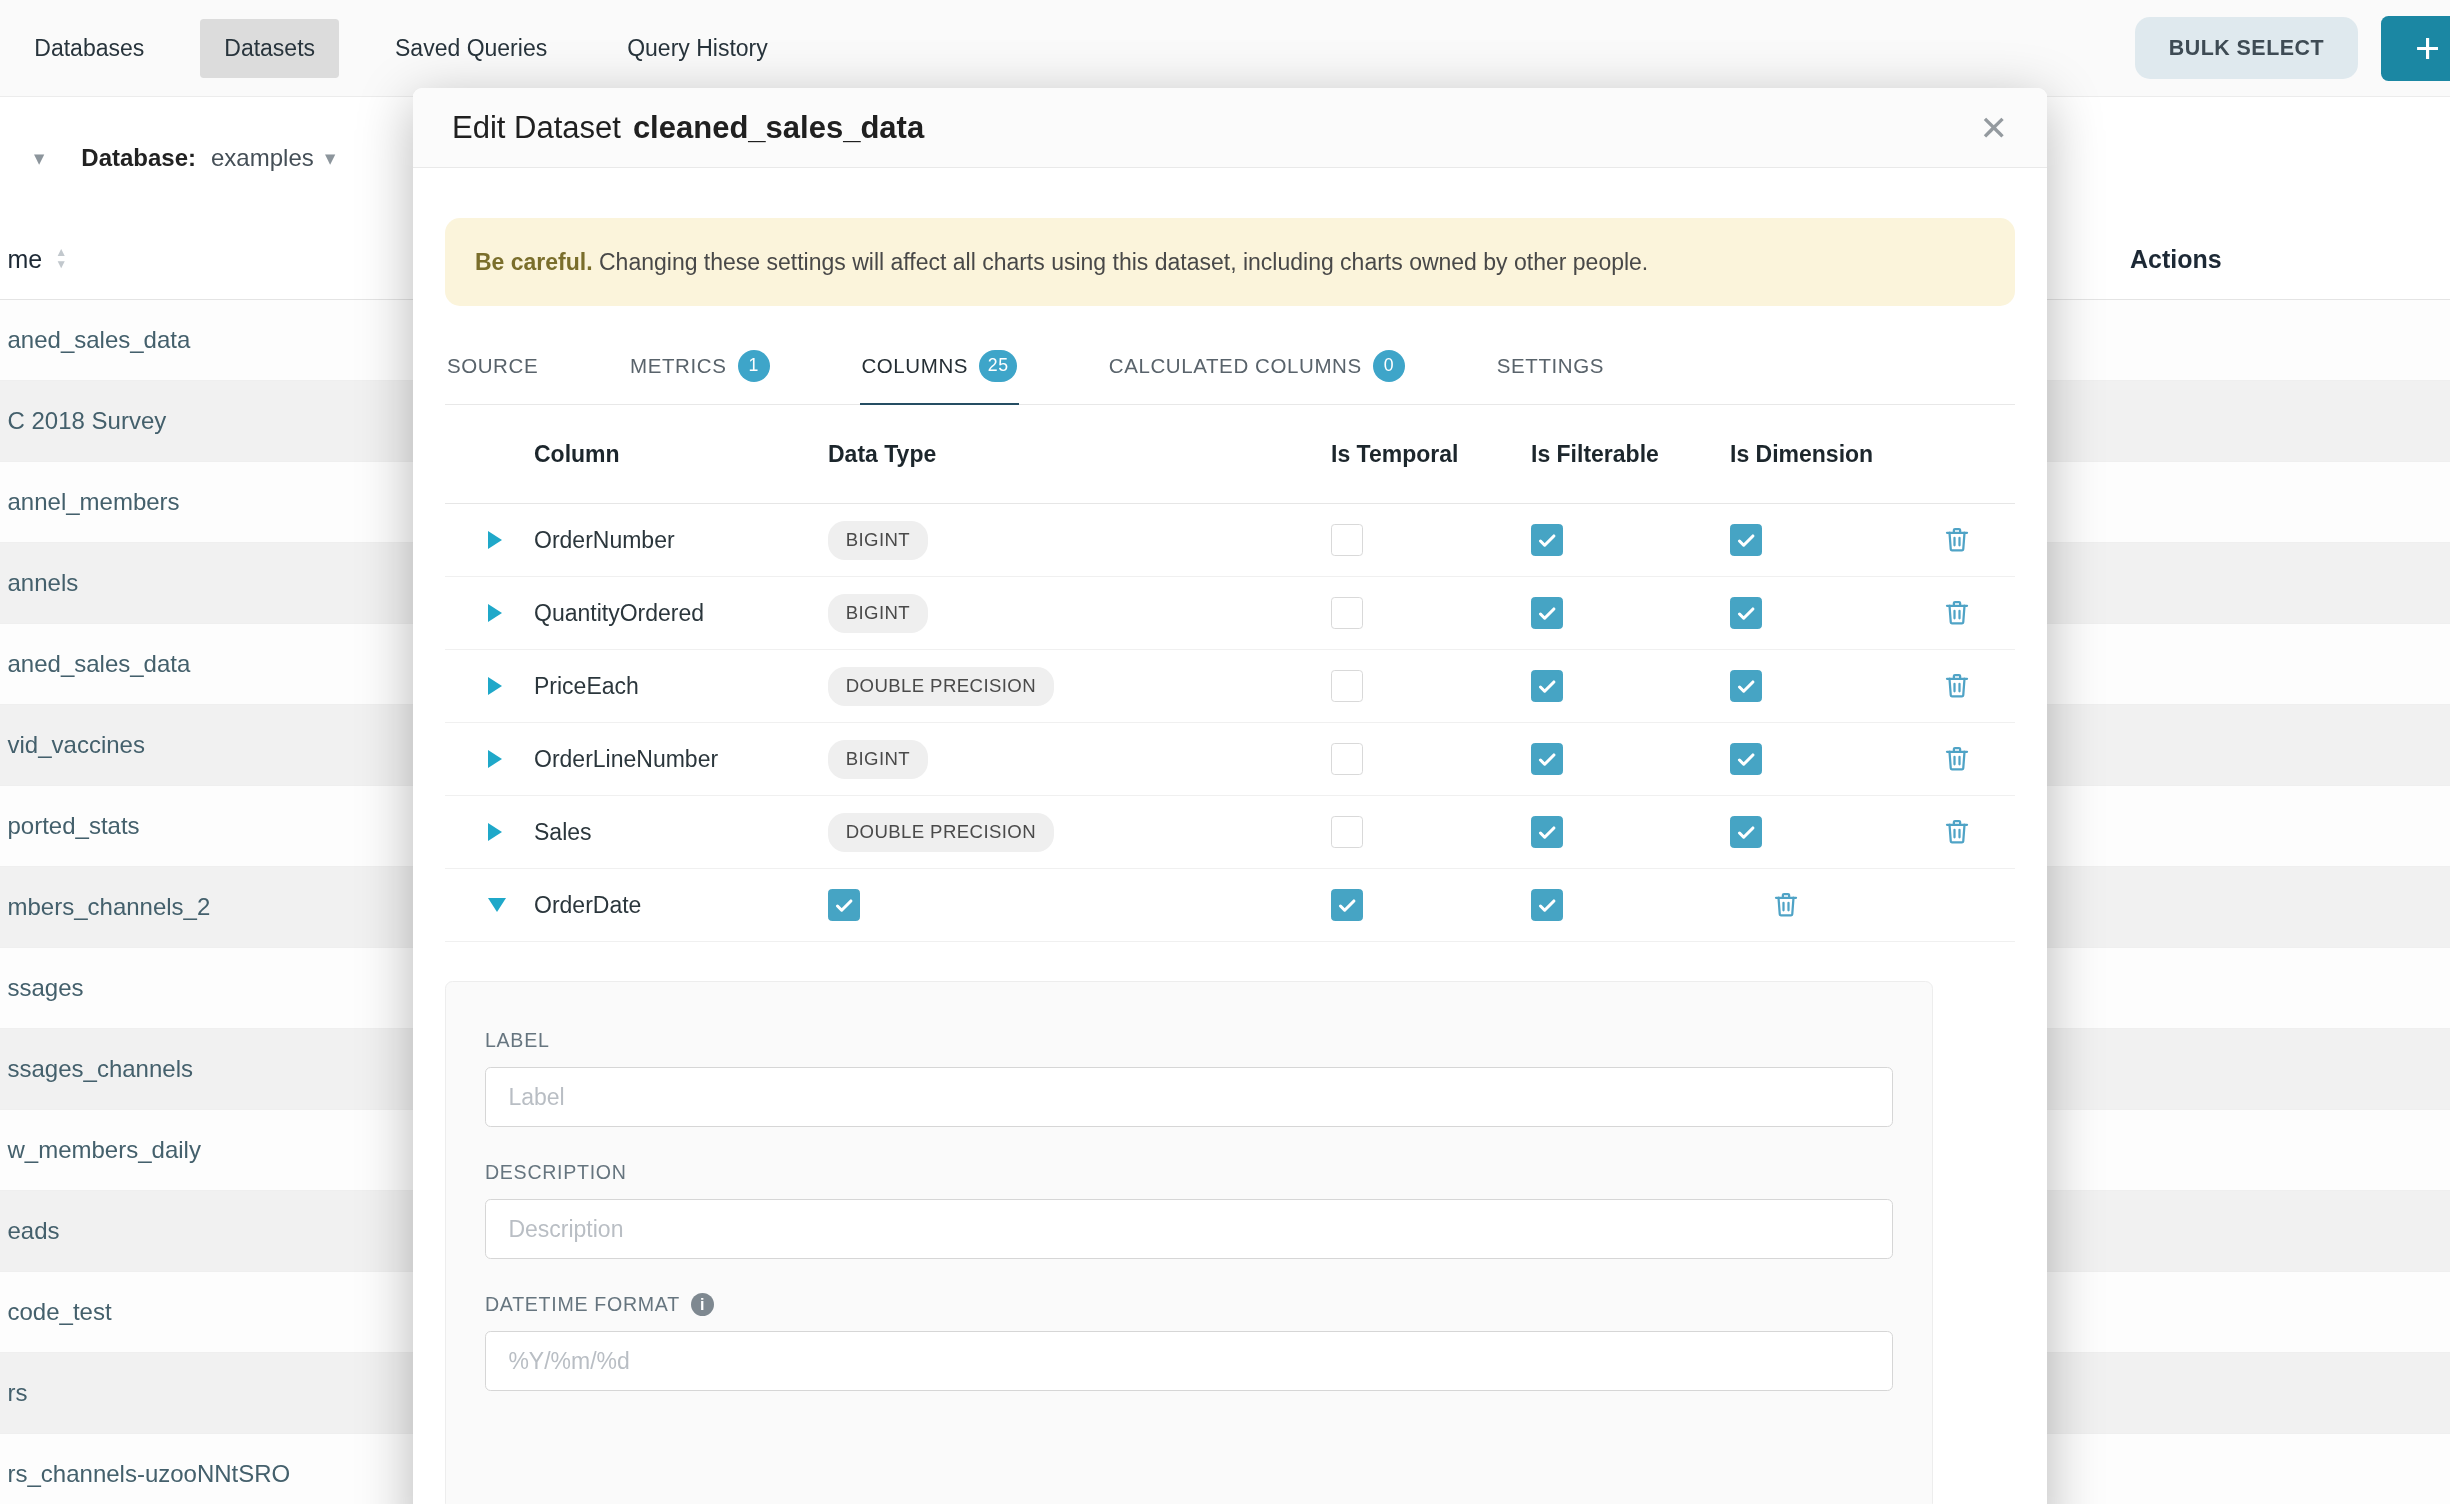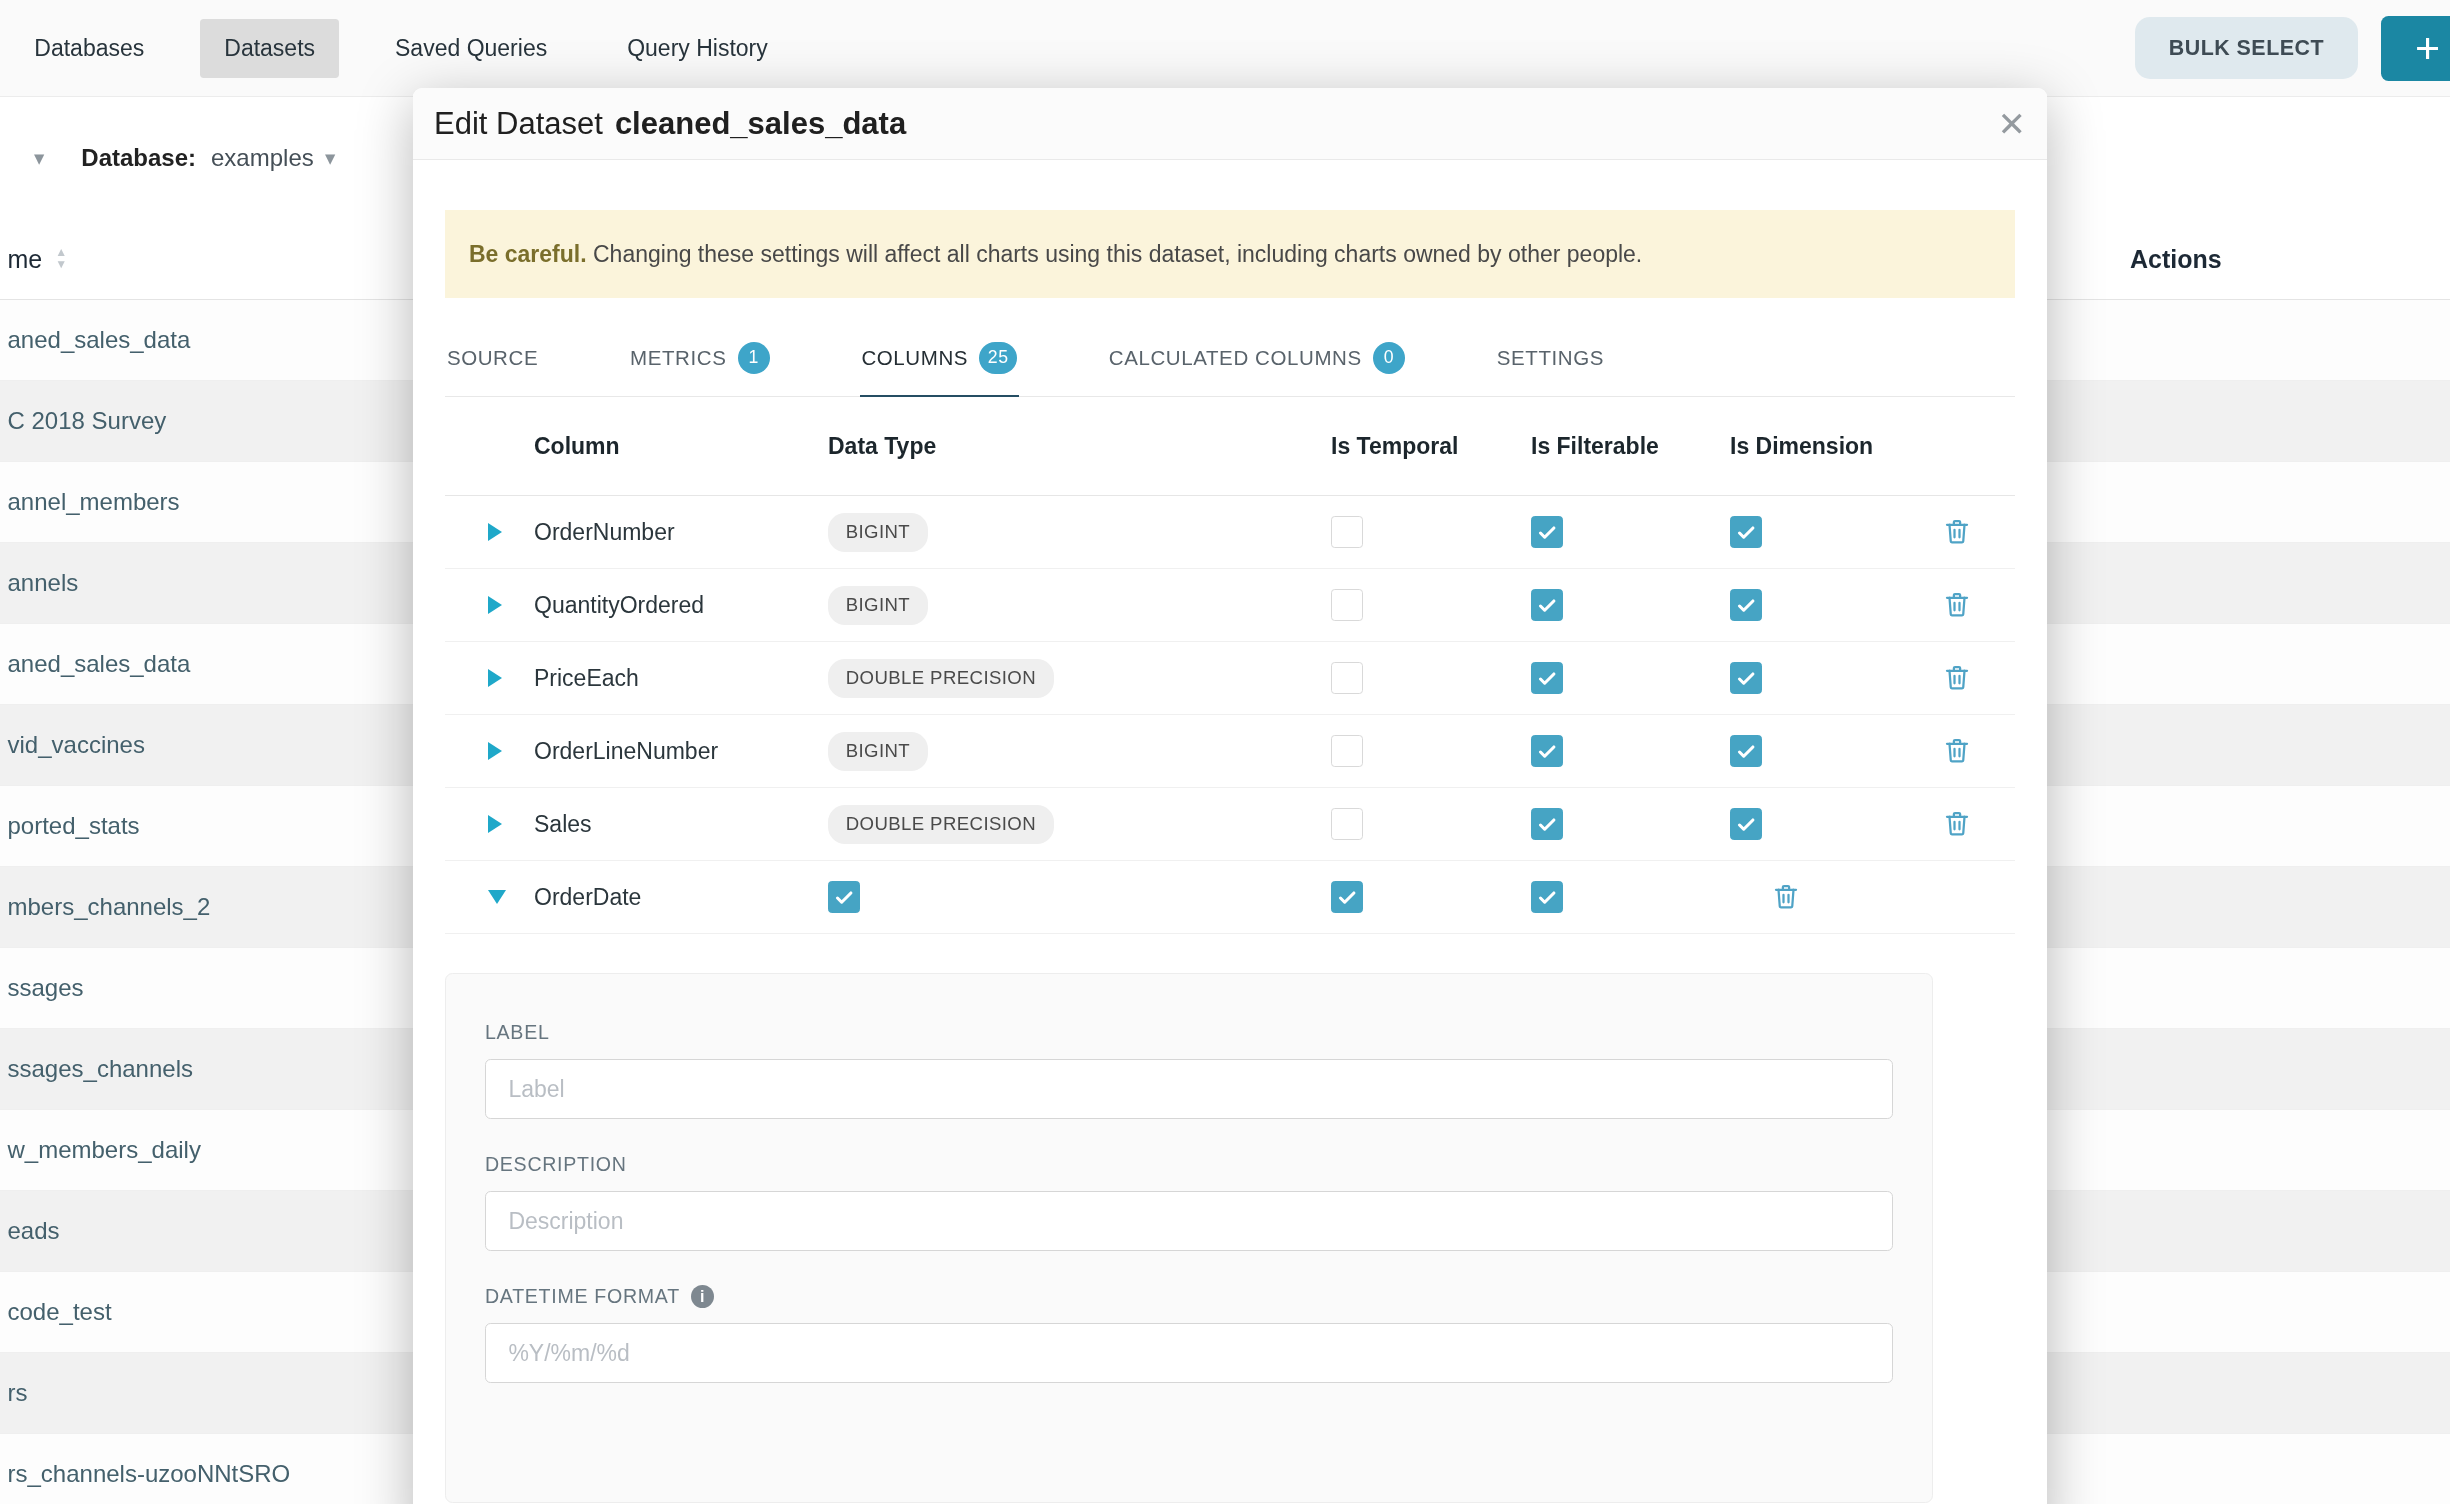--- a/index.html
+++ b/index.html
@@ -25,26 +25,26 @@
   .name-header{font-size:25px;font-weight:normal;color:#1D2935}
   .sort-icons{display:flex;flex-direction:column;margin-left:13px;gap:0.9px;cursor:pointer}
   .sort-icons span{font-size:12px;color:#C2C8CD;line-height:11.2px}
   .actions-header{position:absolute;left:2130px;font-size:25px;font-weight:bold;color:#1D2935}
   .bg-row{height:81px;display:flex;align-items:center;padding-left:7.5px;border-bottom:0.9px solid #EFEFEF;background:#FDFDFD}
   .bg-row:nth-child(even){background:#F1F1F1}
   .bg-row span{font-size:24px;color:#44606C;cursor:pointer}
 
   
   .modal{position:absolute;left:413px;top:88px;width:1634px;background:#fff;border-radius:9.3px;box-shadow:0 13px 56px rgba(0,0,0,.28);z-index:20;padding-bottom:37px}
-  .modal-header{height:72px;display:flex;align-items:center;padding:0 21px;background:#FBFBFB;border-bottom:0.9px solid #E9E9E9;border-radius:9.3px 9.3px 0 0}
+  .modal-header{height:80px;display:flex;align-items:center;padding:0 39px;background:#FBFBFB;border-bottom:0.9px solid #E9E9E9;border-radius:9.3px 9.3px 0 0}
   .modal-title{font-size:31px;color:#202020;display:flex;align-items:baseline}
   .modal-title b{margin-left:12px}
   .close-btn{margin-left:auto;font-size:34px;color:#949A9F;cursor:pointer;line-height:1}
   .modal-body{padding:0 32px}
-  .banner{margin-top:50px;background:#FBF4DB;border-radius:0;min-height:88px;display:flex;align-items:center;padding:0 24px;font-size:23px;color:#484848;line-height:1.4}
+  .banner{margin-top:50px;background:#FBF4DB;border-radius:15px;min-height:88px;display:flex;align-items:center;padding:0 30px;font-size:23px;color:#484848;line-height:1.4}
   .banner b{color:#7A6E2B}
 
   .tabs{display:flex;gap:88px;margin-top:22.4px;border-bottom:0.9px solid #E8E8E8}
   .tab{display:flex;align-items:center;padding:21.4px 1.9px;font-size:20.5px;letter-spacing:0.6px;color:#59636B;border-bottom:2.8px solid transparent;margin-bottom:-0.9px;cursor:pointer;white-space:nowrap}
   .tab.active{color:#252E34;border-bottom-color:#254E63}
   .badge{margin-left:11.2px;min-width:32px;height:32px;padding:0 8.4px;border-radius:16px;background:#3EA5C9;color:#fff;font-size:17.7px;display:inline-flex;align-items:center;justify-content:center}
 
   .grid{display:grid;grid-template-columns:89px 294px 503px 200px 199px 171px 1fr;align-items:center}
   .cols-header{height:99px;border-bottom:0.9px solid #E6E6E6;font-size:23px;font-weight:bold;color:#1C262C}
   .col-row{height:73px;border-bottom:0.9px solid #F0F0F0}

